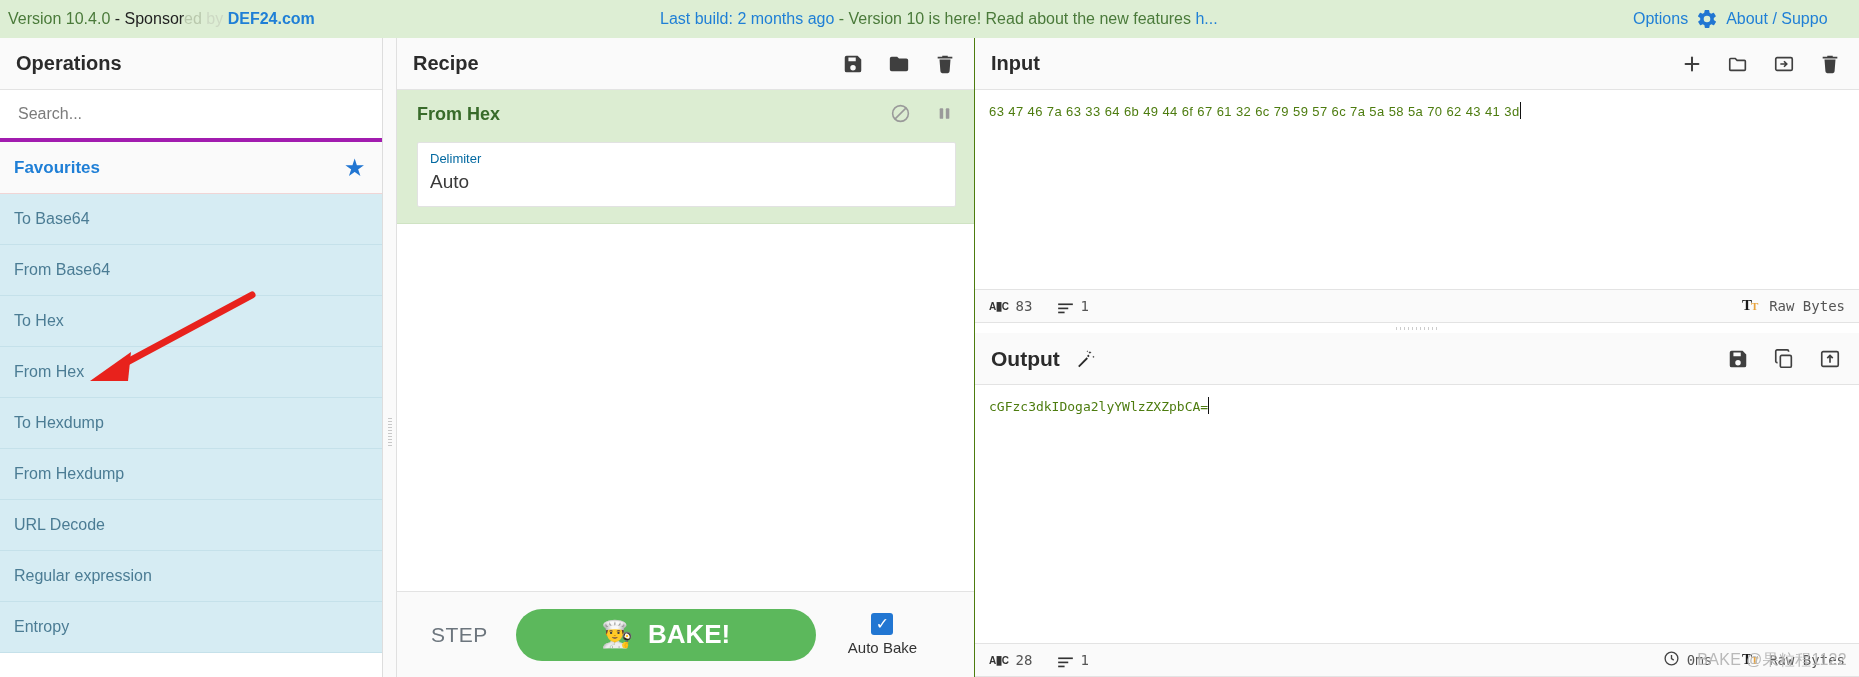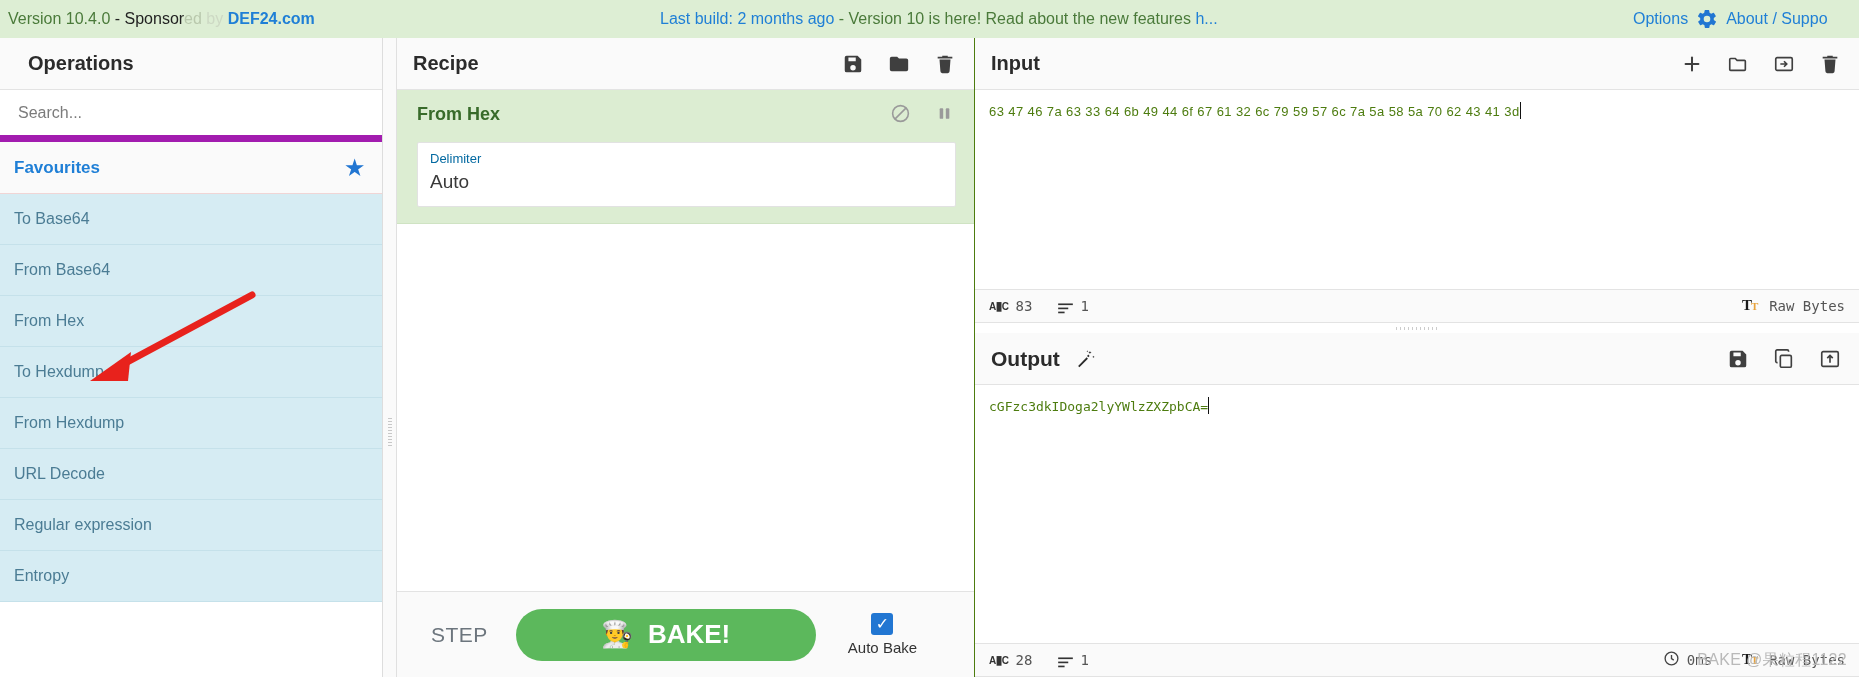--- a/index.html
+++ b/index.html
@@ -43,30 +43,30 @@
   .ops {
     width: 383px; flex: 0 0 383px;
     background: #fff;
     display: flex; flex-direction: column;
     border-right: 1px solid #ddd;
     min-height: 0;
   }
   .panel-title {
     height: 52px; flex: 0 0 52px;
     display: flex; align-items: center;
-    padding: 0 28px;
+    padding: 0 16px;
     font-weight: bold; font-size: 20px; color: #2b2b2b;
     background: #fafafa;
     border-bottom: 1px solid #e3e3e3;
   }
   .search-box {
     height: 52px; flex: 0 0 52px;
     display: flex; align-items: center;
     padding: 0 16px;
-    border-bottom: 7px solid #a21caf;
+    border-bottom: 4px solid #a21caf;
     background: #fff;
   }
   .search-box input {
     border: 0; outline: none; width: 100%;
     font-family: "Liberation Sans", sans-serif;
     font-size: 16px; color: #444; background: transparent;
   }
   .search-box input::placeholder { color: #7b7b7b; }
   .fav-header {
     height: 52px; flex: 0 0 52px;
@@ -267,20 +267,23 @@
       <div class="fav-header">
         <span>Favourites</span>
         <span class="star">★</span>
       </div>
       <div class="op-list">
         <div class="op-item">
             <span>To Base64</span>
           </div>
         <div class="op-item">
             <span>From Base64</span>
+          </div>
+        <div class="op-item">
+            <span>To Hex</span>
           </div>
         <div class="op-item">
             <span>From Hex</span>
           </div>
         <div class="op-item">
             <span>To Hexdump</span>
           </div>
         <div class="op-item">
             <span>From Hexdump</span>
           </div>

